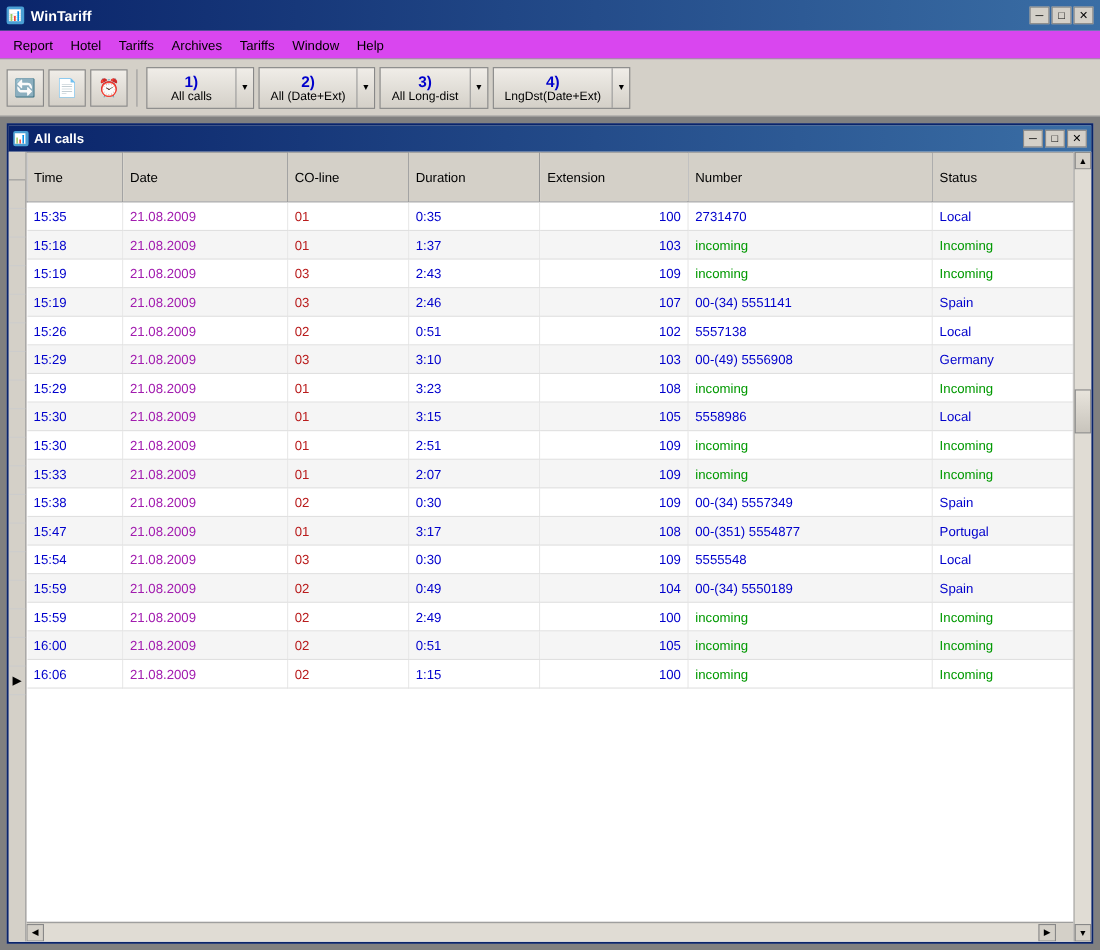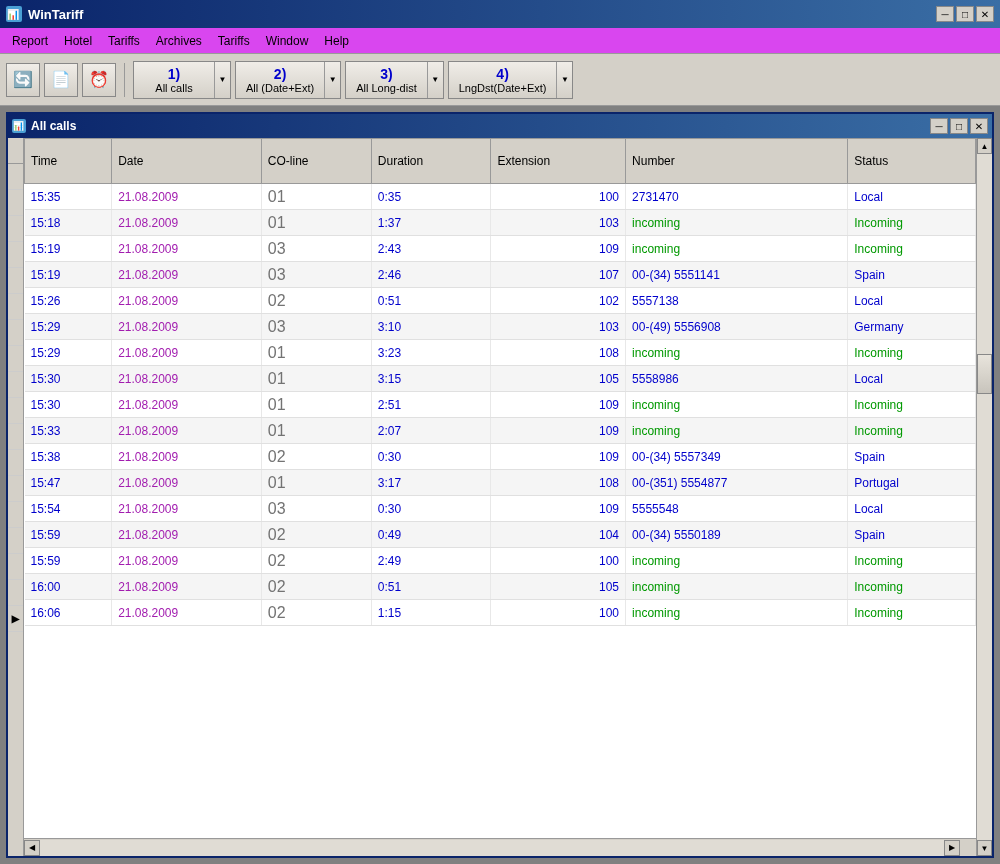--- a/index.html
+++ b/index.html
@@ -236,21 +236,21 @@
       border-right: 1px solid #e8e8e8;
       padding: 3px 6px;
       height: 26px;
       white-space: nowrap;
     }
     .data-table tr:nth-child(even) td { background: #f5f5f5; }
     .data-table tr:nth-child(odd) td { background: white; }
 
     .col-time { color: #0000cc; font-size: 12px; }
     .col-date { color: #a21caf; font-size: 12px; }
-    .col-coline { color: #737373; font-size: 16px; }
+    .col-coline { color: #b91c1c; font-size: 12px; }
     .col-duration { color: #0000cc; font-size: 12px; }
     .col-extension { color: #0000cc; font-size: 12px; text-align: right; }
     .col-number-local { color: #0000cc; }
     .col-number-incoming { color: #009900; }
     .col-number-intl { color: #0000cc; }
     .col-number-internal { color: #cc0000; }
     .col-status-local { color: #0000cc; }
     .col-status-incoming { color: #009900; }
     .col-status-intl { color: #0000cc; margin-left: 30px; }
     .col-status-internal { color: #cc0000; }

